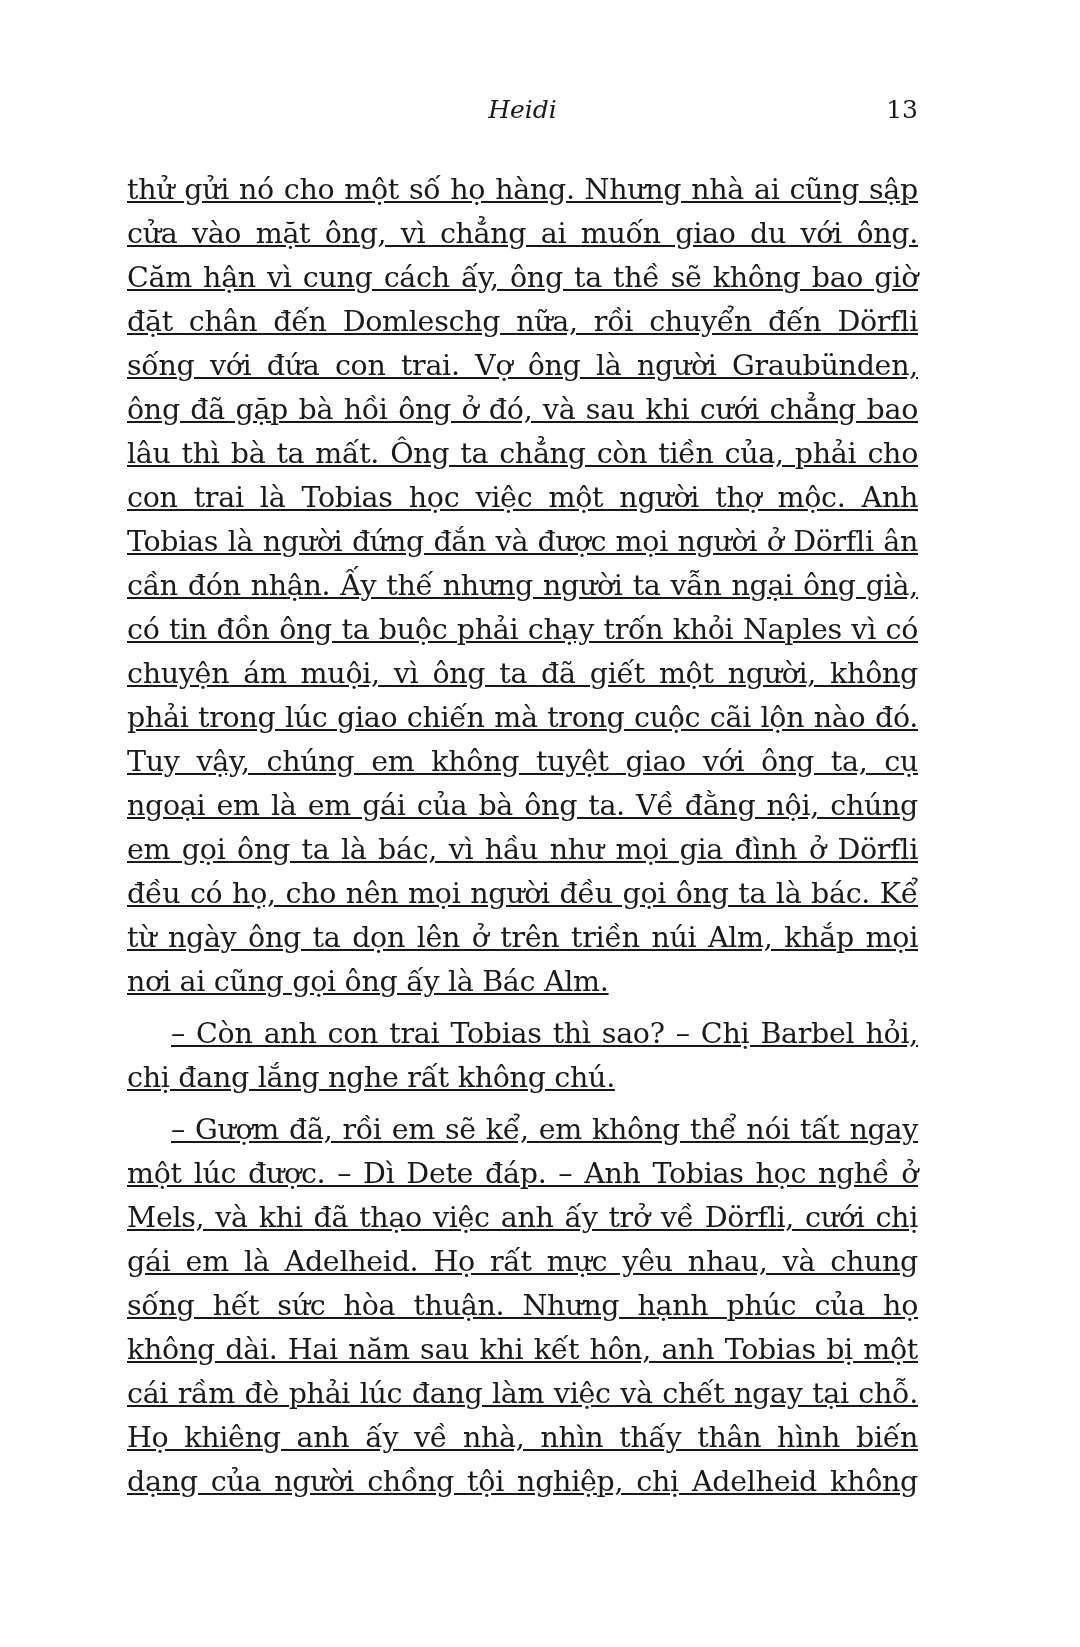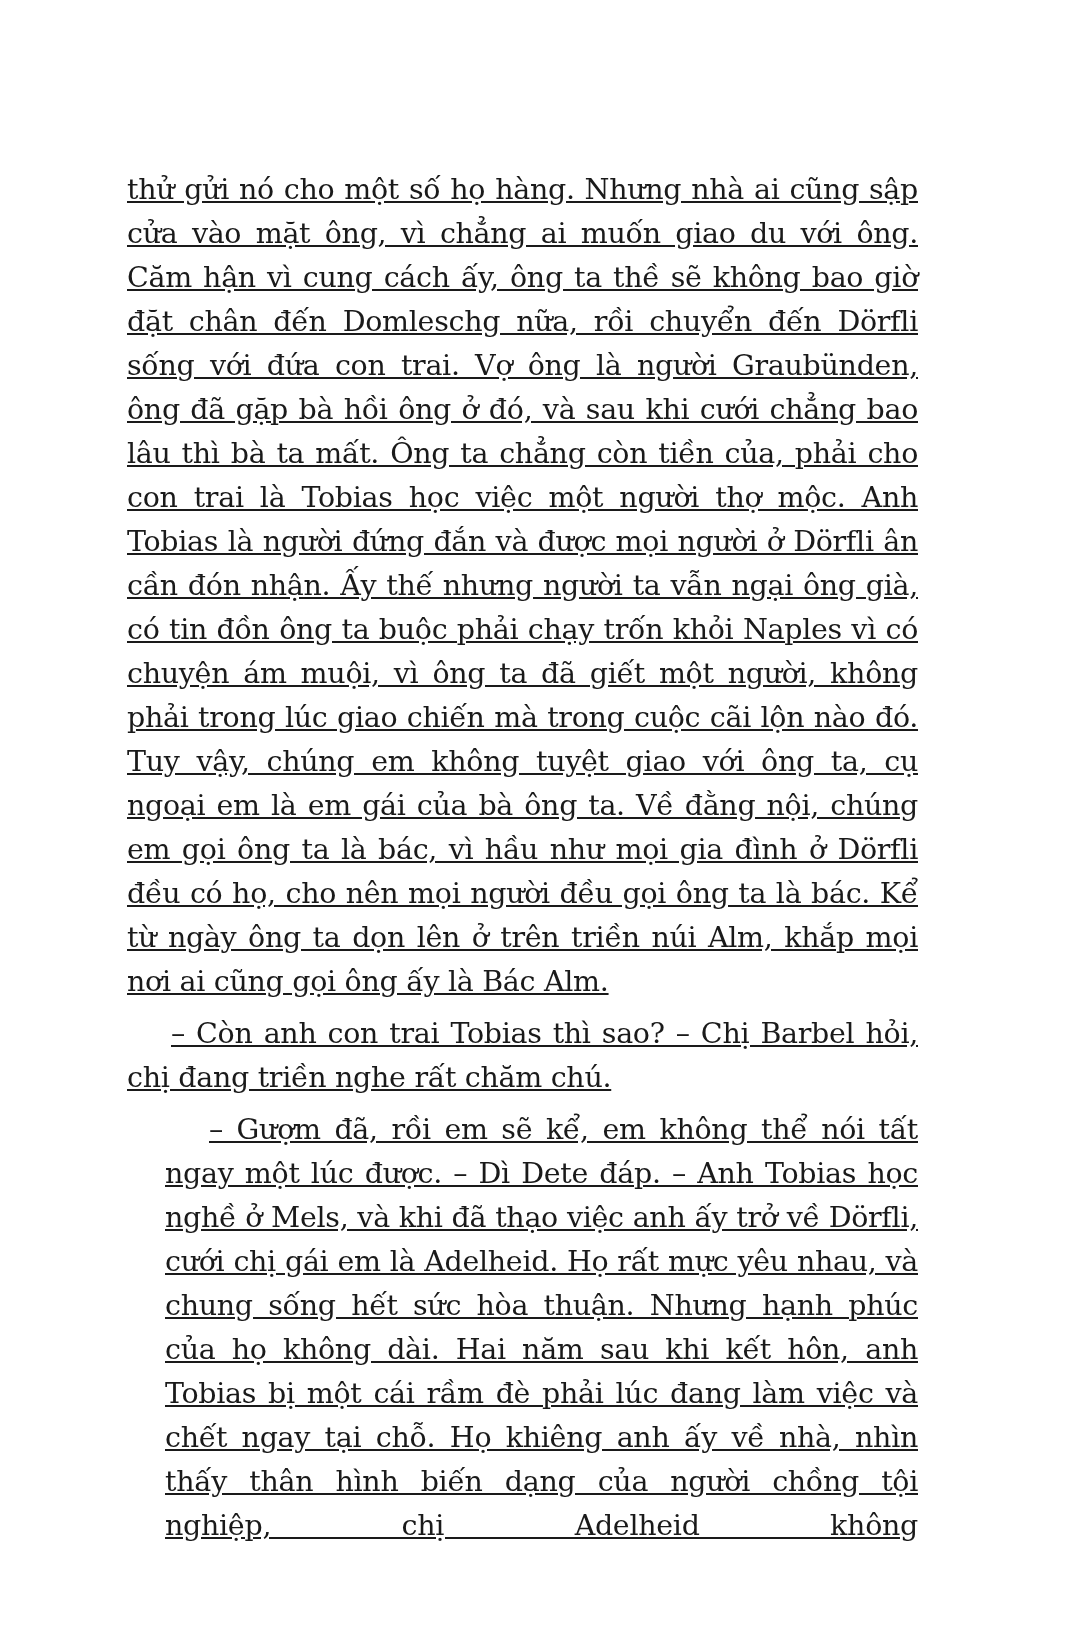--- a/index.html
+++ b/index.html
@@ -61,28 +61,31 @@
       hyphens: none;
     }
     .para + .para {
       margin-top: 8px;
     }
     .para.indent {
       text-indent: 44px;
     }
     .para.continues {
       text-align-last: justify;
-      margin-left: 38px;
     }
   </style>
 </head>
 <body>
 
 <div class="page">
 
+  <div class="running-head">
+    <span class="running-title">Heidi</span>
+    <span class="page-number">13</span>
+  </div>
 
   <div class="body-text">
     <p class="para">thử gửi nó cho một số họ hàng. Nhưng nhà ai cũng sập cửa vào mặt ông, vì chẳng ai muốn giao du với ông. Căm hận vì cung cách ấy, ông ta thề sẽ không bao giờ đặt chân đến Domleschg nữa, rồi chuyển đến Dörfli sống với đứa con trai. Vợ ông là người Graubünden, ông đã gặp bà hồi ông ở đó, và sau khi cưới chẳng bao lâu thì bà ta mất. Ông ta chẳng còn tiền của, phải cho con trai là Tobias học việc một người thợ mộc. Anh Tobias là người đứng đắn và được mọi người ở Dörfli ân cần đón nhận. Ấy thế nhưng người ta vẫn ngại ông già, có tin đồn ông ta buộc phải chạy trốn khỏi Naples vì có chuyện ám muội, vì ông ta đã giết một người, không phải trong lúc giao chiến mà trong cuộc cãi lộn nào đó. Tuy vậy, chúng em không tuyệt giao với ông ta, cụ ngoại em là em gái của bà ông ta. Về đằng nội, chúng em gọi ông ta là bác, vì hầu như mọi gia đình ở Dörfli đều có họ, cho nên mọi người đều gọi ông ta là bác. Kể từ ngày ông ta dọn lên ở trên triền núi Alm, khắp mọi nơi ai cũng gọi ông ấy là Bác Alm.</p>
-    <p class="para indent">– Còn anh con trai Tobias thì sao? – Chị Barbel hỏi, chị đang triền nghe rất chăm chú.</p>
+    <p class="para indent">– Còn anh con trai Tobias thì sao? – Chị Barbel hỏi, chị đang lắng nghe rất không chú.</p>
     <p class="para indent continues">– Gượm đã, rồi em sẽ kể, em không thể nói tất ngay một lúc được. – Dì Dete đáp. – Anh Tobias học nghề ở Mels, và khi đã thạo việc anh ấy trở về Dörfli, cưới chị gái em là Adelheid. Họ rất mực yêu nhau, và chung sống hết sức hòa thuận. Nhưng hạnh phúc của họ không dài. Hai năm sau khi kết hôn, anh Tobias bị một cái rầm đè phải lúc đang làm việc và chết ngay tại chỗ. Họ khiêng anh ấy về nhà, nhìn thấy thân hình biến dạng của người chồng tội nghiệp, chị Adelheid không</p>
   </div>
 
 </div>
 
 </body></html>

